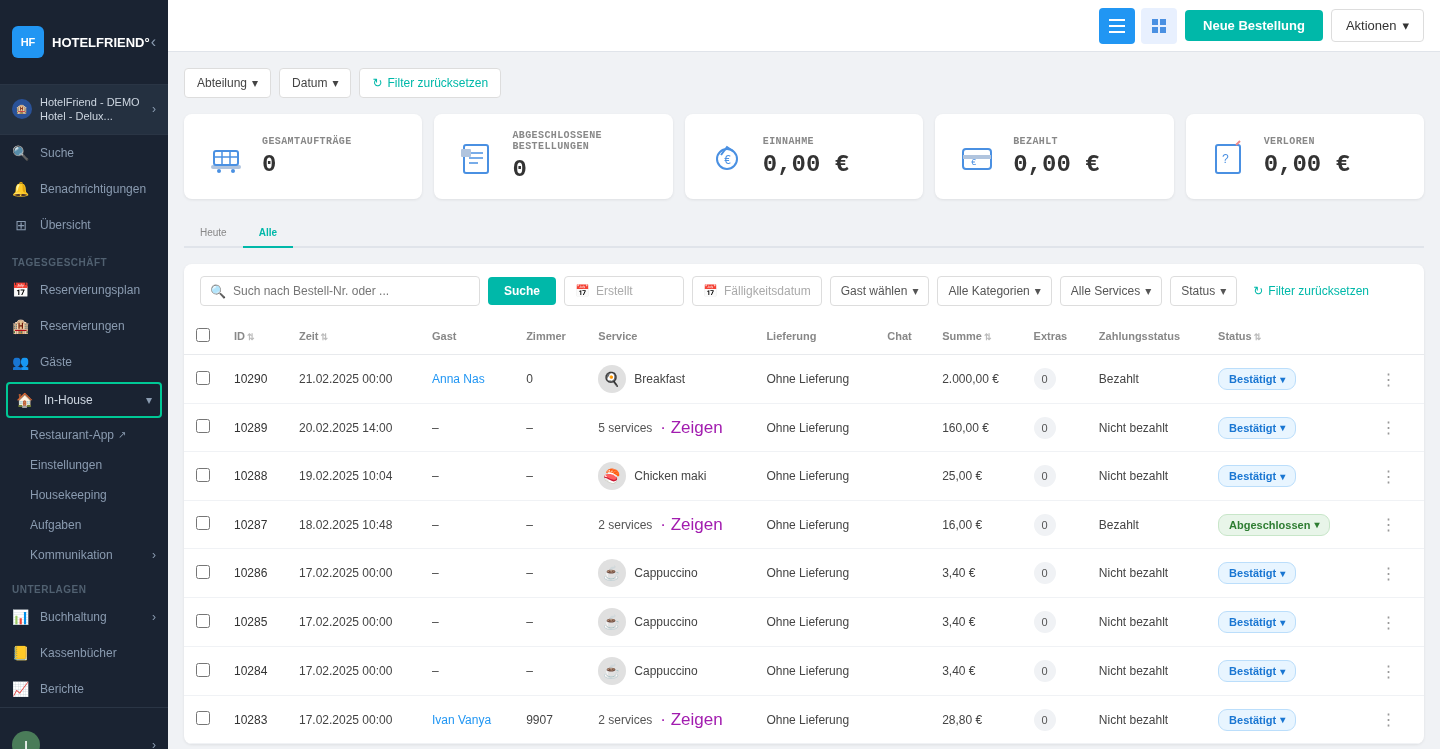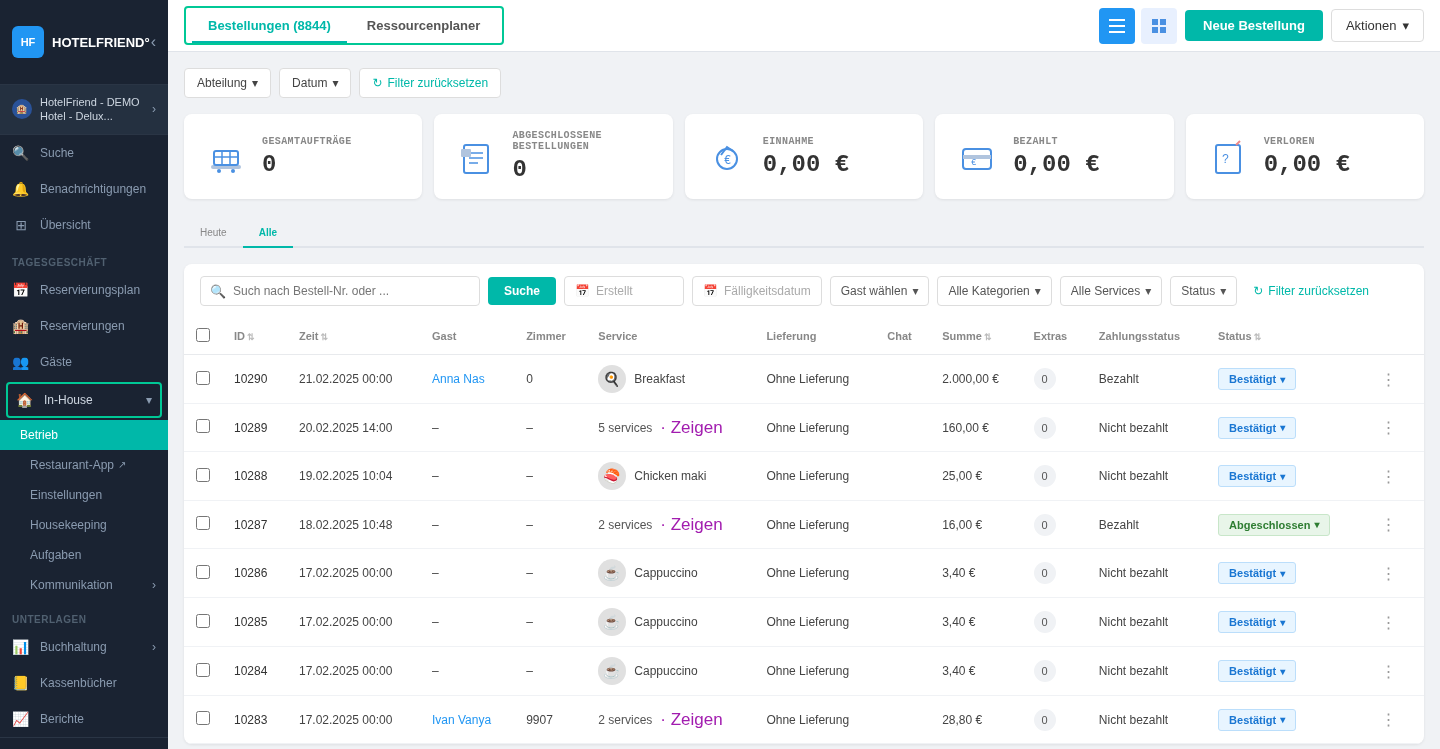--- a/index.html
+++ b/index.html
@@ -78,21 +78,21 @@
     table { width: 100%; border-collapse: collapse; }
     thead tr { border-bottom: 1px solid #e8eaed; }
     thead th { padding: 10px 12px; font-size: 11px; font-weight: 600; color: #888; text-align: left; white-space: nowrap; }
     tbody tr { border-bottom: 1px solid #f0f2f5; }
     tbody td { padding: 10px 12px; font-size: 12px; color: #444; white-space: nowrap; }
     .td-id { color: #333; font-weight: 500; }
     .td-guest { color: #2196f3; font-weight: 500; cursor: pointer; }
     .td-service { display: flex; align-items: center; gap: 8px; }
     .service-img { width: 28px; height: 28px; border-radius: 50%; background: #e0e0e0; display: flex; align-items: center; justify-content: center; font-size: 14px; overflow: hidden; flex-shrink: 0; }
     .tag-zeigen { color: #a21caf; cursor: pointer; font-size: 17px; }
-    .status-badge { border-radius: 3px; padding: 4px 10px; font-size: 11px; font-weight: 600; display: inline-flex; align-items: center; gap: 4px; cursor: pointer; }
+    .status-badge { border-radius: 9px; padding: 4px 10px; font-size: 11px; font-weight: 600; display: inline-flex; align-items: center; gap: 4px; cursor: pointer; }
     .status-bestaetigt { background: #e8f5ff; color: #1976d2; border: 1px solid #bbdefb; }
     .status-abgeschlossen { background: #e8f5e9; color: #2e7d32; border: 1px solid #c8e6c9; }
     .status-dropdown-arrow { font-size: 10px; }
     .dots-btn { background: none; border: none; cursor: pointer; color: #999; font-size: 16px; padding: 4px 8px; }
     .checkbox-cell { width: 32px; }
     input[type="checkbox"] { width: 14px; height: 14px; cursor: pointer; }
     .sort-icon { font-size: 9px; color: #bbb; margin-left: 2px; }
     .extras-circle { background: #f0f2f5; border-radius: 50%; width: 22px; height: 22px; display: flex; align-items: center; justify-content: center; font-size: 11px; color: #555; }
   </style>
 </head>
@@ -140,23 +140,20 @@
   <div class="sidebar-nav-item">
     <span class="nav-icon">👥</span>
     <span class="nav-text">Gäste</span>
   </div>
   <div class="sidebar-nav-item" style="border: 2px solid #00c896; border-radius: 4px; margin: 2px 6px; padding: 7px 8px;">
     <span class="nav-icon">🏠</span>
     <span class="nav-text" style="color:#cdd6e0;">In-House</span>
     <span style="margin-left:auto; color:#8a9bb0; font-size:12px;">▾</span>
   </div>
 
-  <div class="sidebar-nav-sub" style="background:#00b8a9; color:white; padding-left:20px;">
-    <span class="nav-text" style="color:white;">Betrieb</span>
-  </div>
   <div class="sidebar-nav-sub">
     <span class="nav-text">Restaurant-App</span>
     <span style="margin-left:4px; font-size:10px; color:#8a9bb0;">↗</span>
   </div>
   <div class="sidebar-nav-sub">
     <span class="nav-text">Einstellungen</span>
   </div>
   <div class="sidebar-nav-sub">
     <span class="nav-text">Housekeeping</span>
   </div>
@@ -191,24 +188,20 @@
       <div class="sidebar-user-name">Iryna</div>
       <div class="sidebar-user-role">@Hotel Administr</div>
     </div>
     <span class="sidebar-user-arrow">›</span>
   </div>
 </nav>
 
 <div class="main">
 
   <div class="topbar">
-    <div class="topbar-tabs" style="border: 2px solid #00c896; border-radius: 4px; padding: 4px 6px; display:flex; gap:4px;">
-      <div class="topbar-tab active">Bestellungen (8844)</div>
-      <div class="topbar-tab">Ressourcenplaner</div>
-    </div>
     <div class="topbar-spacer"></div>
     <div class="topbar-btn-icon">
       <svg width="16" height="14" viewBox="0 0 16 14">
           <rect y="0" width="16" height="2" fill="white"></rect>
           <rect y="6" width="16" height="2" fill="white"></rect>
           <rect y="12" width="16" height="2" fill="white"></rect>
         </svg>
     </div>
     <div class="topbar-btn-grid">
       <svg width="14" height="14" viewBox="0 0 14 14" fill="#4a90e2">

